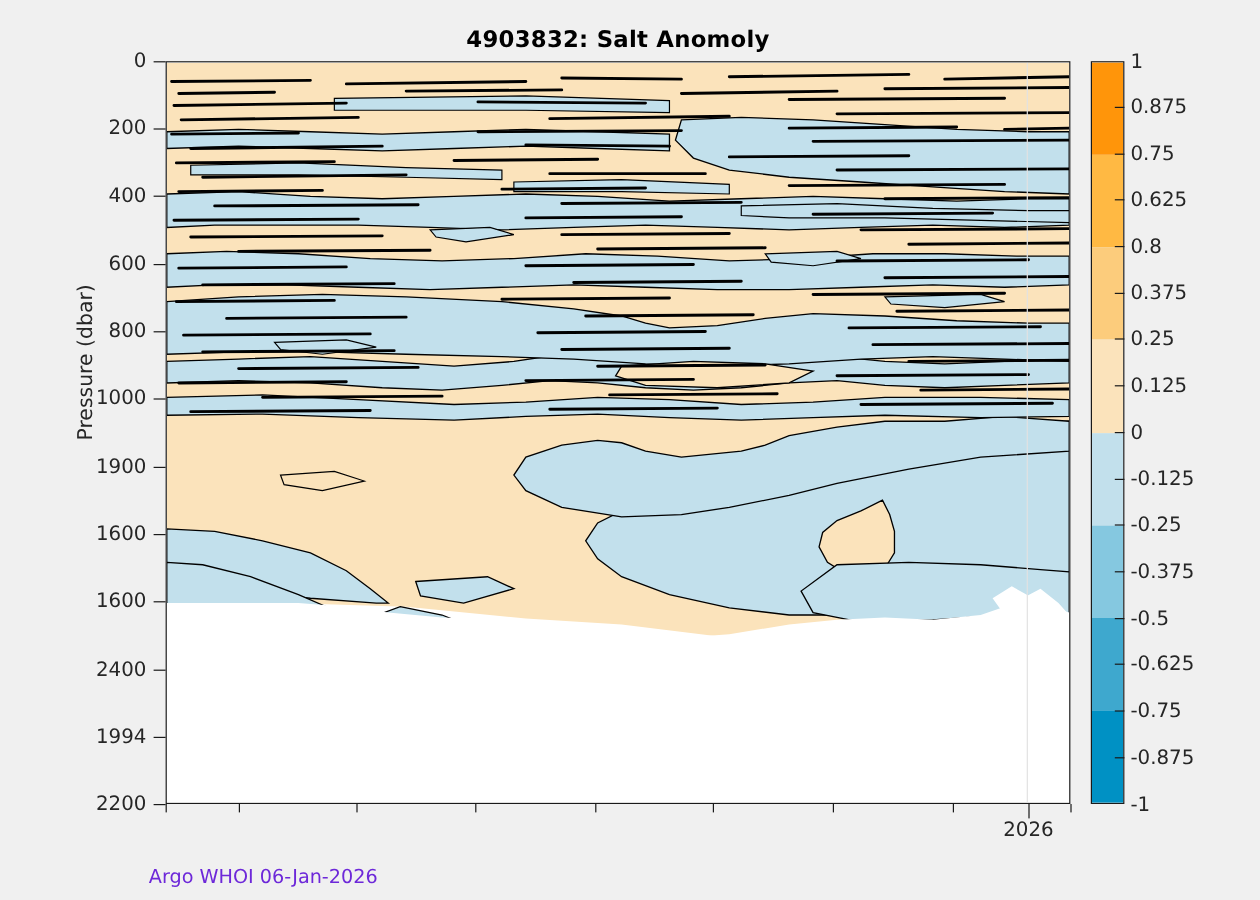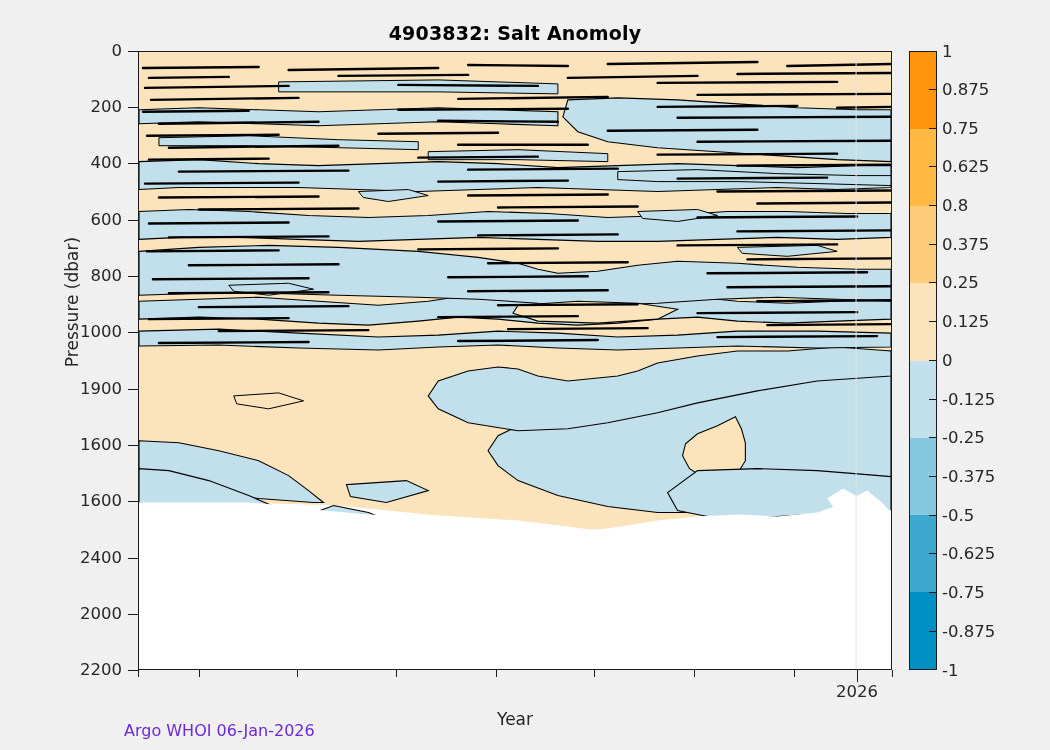--- a/index.html
+++ b/index.html
@@ -192,37 +192,36 @@
   <div class="ytick-label" style="left:10px;width:88px;top:41px">0</div>
   <div class="ytick-label" style="left:10px;width:88px;top:97px">200</div>
   <div class="ytick-label" style="left:10px;width:88px;top:153px">400</div>
   <div class="ytick-label" style="left:10px;width:88px;top:210px">600</div>
   <div class="ytick-label" style="left:10px;width:88px;top:266px">800</div>
   <div class="ytick-label" style="left:10px;width:88px;top:322px">1000</div>
   <div class="ytick-label" style="left:10px;width:88px;top:379px">1900</div>
   <div class="ytick-label" style="left:10px;width:88px;top:435px">1600</div>
   <div class="ytick-label" style="left:10px;width:88px;top:491px">1600</div>
   <div class="ytick-label" style="left:10px;width:88px;top:548px">2400</div>
-  <div class="ytick-label" style="left:10px;width:88px;top:604px">2000</div>
+  <div class="ytick-label" style="left:10px;width:88px;top:604px">1994</div>
   <div class="ytick-label" style="left:10px;width:88px;top:660px">2200</div>
 
   <div class="xtick" style="left:114px"></div>
   <div class="xtick" style="left:175px"></div>
   <div class="xtick" style="left:273px"></div>
   <div class="xtick" style="left:372px"></div>
   <div class="xtick" style="left:472px"></div>
   <div class="xtick" style="left:570px"></div>
   <div class="xtick" style="left:670px"></div>
   <div class="xtick" style="left:770px"></div>
   <div class="xtick major" style="left:833px"></div>
   <div class="xtick" style="left:868px"></div>
   <div class="xtick-label" style="left:833px">2026</div>
 
   <div id="ylabel">Pressure (dbar)</div>
-  <div id="xlabel">Year</div>
   <div id="credit">Argo WHOI 06-Jan-2026</div>
 
   <div id="colorbar">
     <div class="cb-band" style="height:12.5%;background:#ff950a"></div>
     <div class="cb-band" style="height:12.5%;background:#ffb943"></div>
     <div class="cb-band" style="height:12.5%;background:#fccc7c"></div>
     <div class="cb-band" style="height:12.5%;background:#fbe3bb"></div>
     <div class="cb-band" style="height:12.5%;background:#c2e0ec"></div>
     <div class="cb-band" style="height:12.5%;background:#85c8e0"></div>
     <div class="cb-band" style="height:12.5%;background:#3ea8ce"></div>

